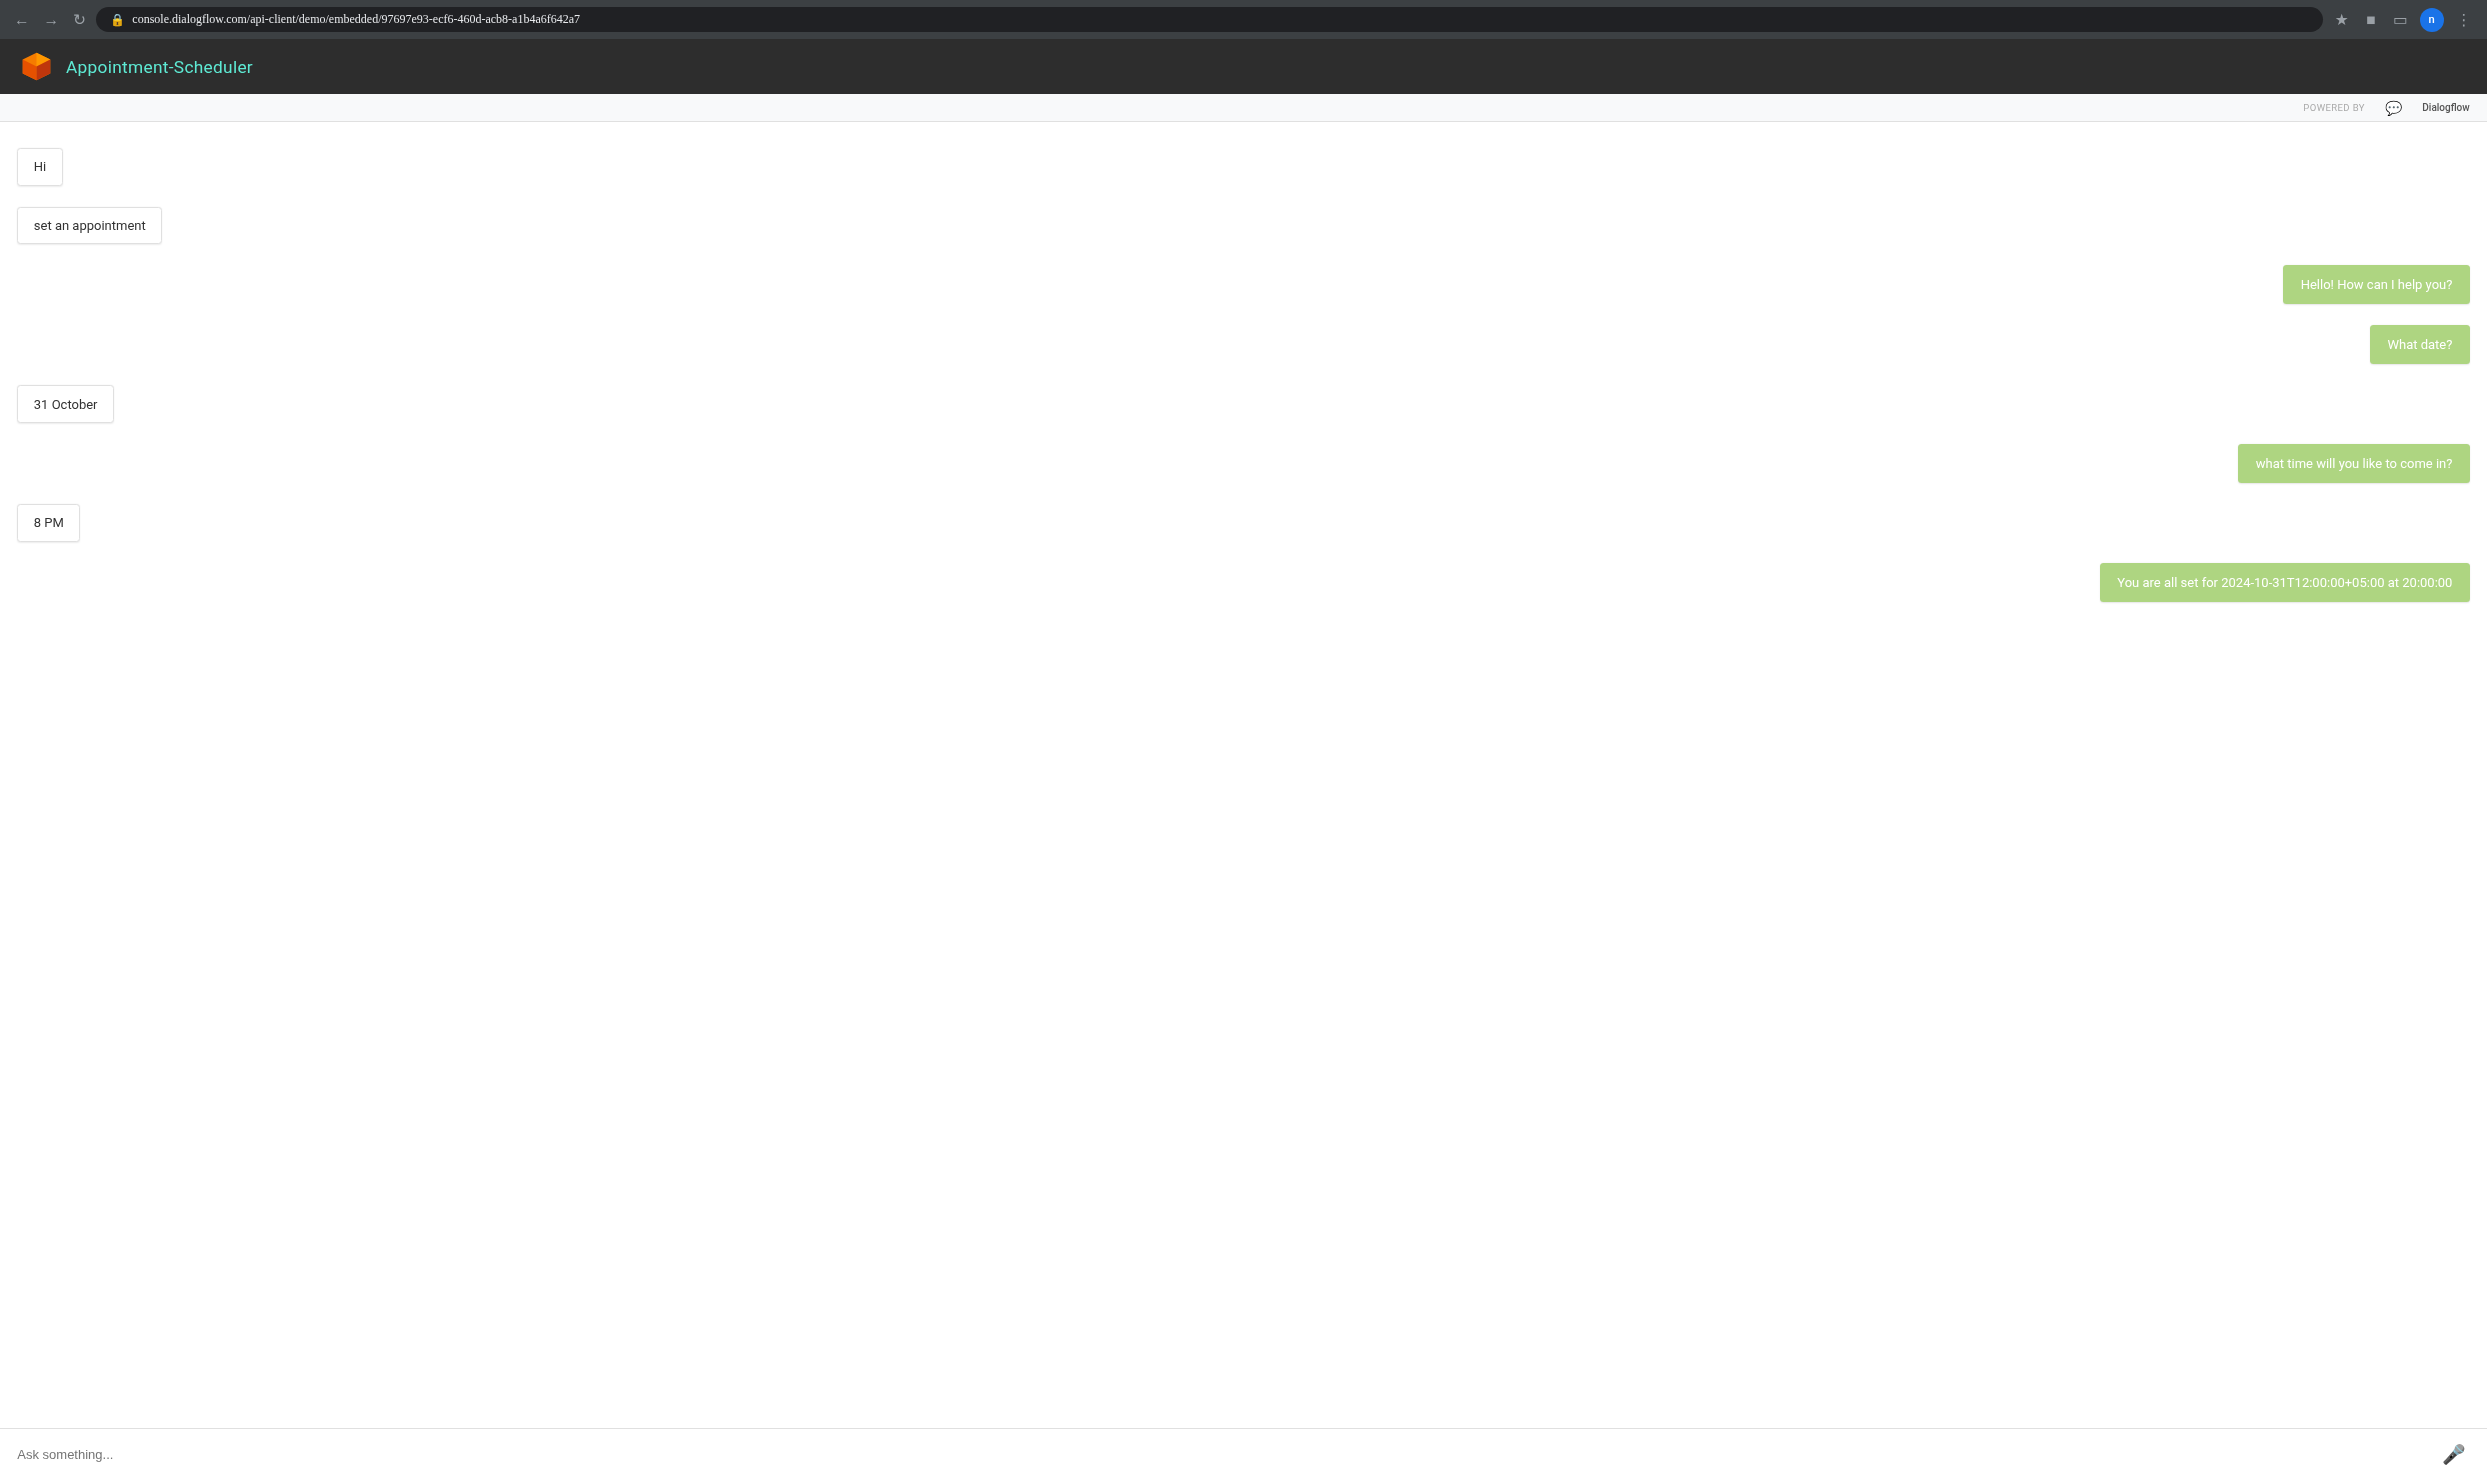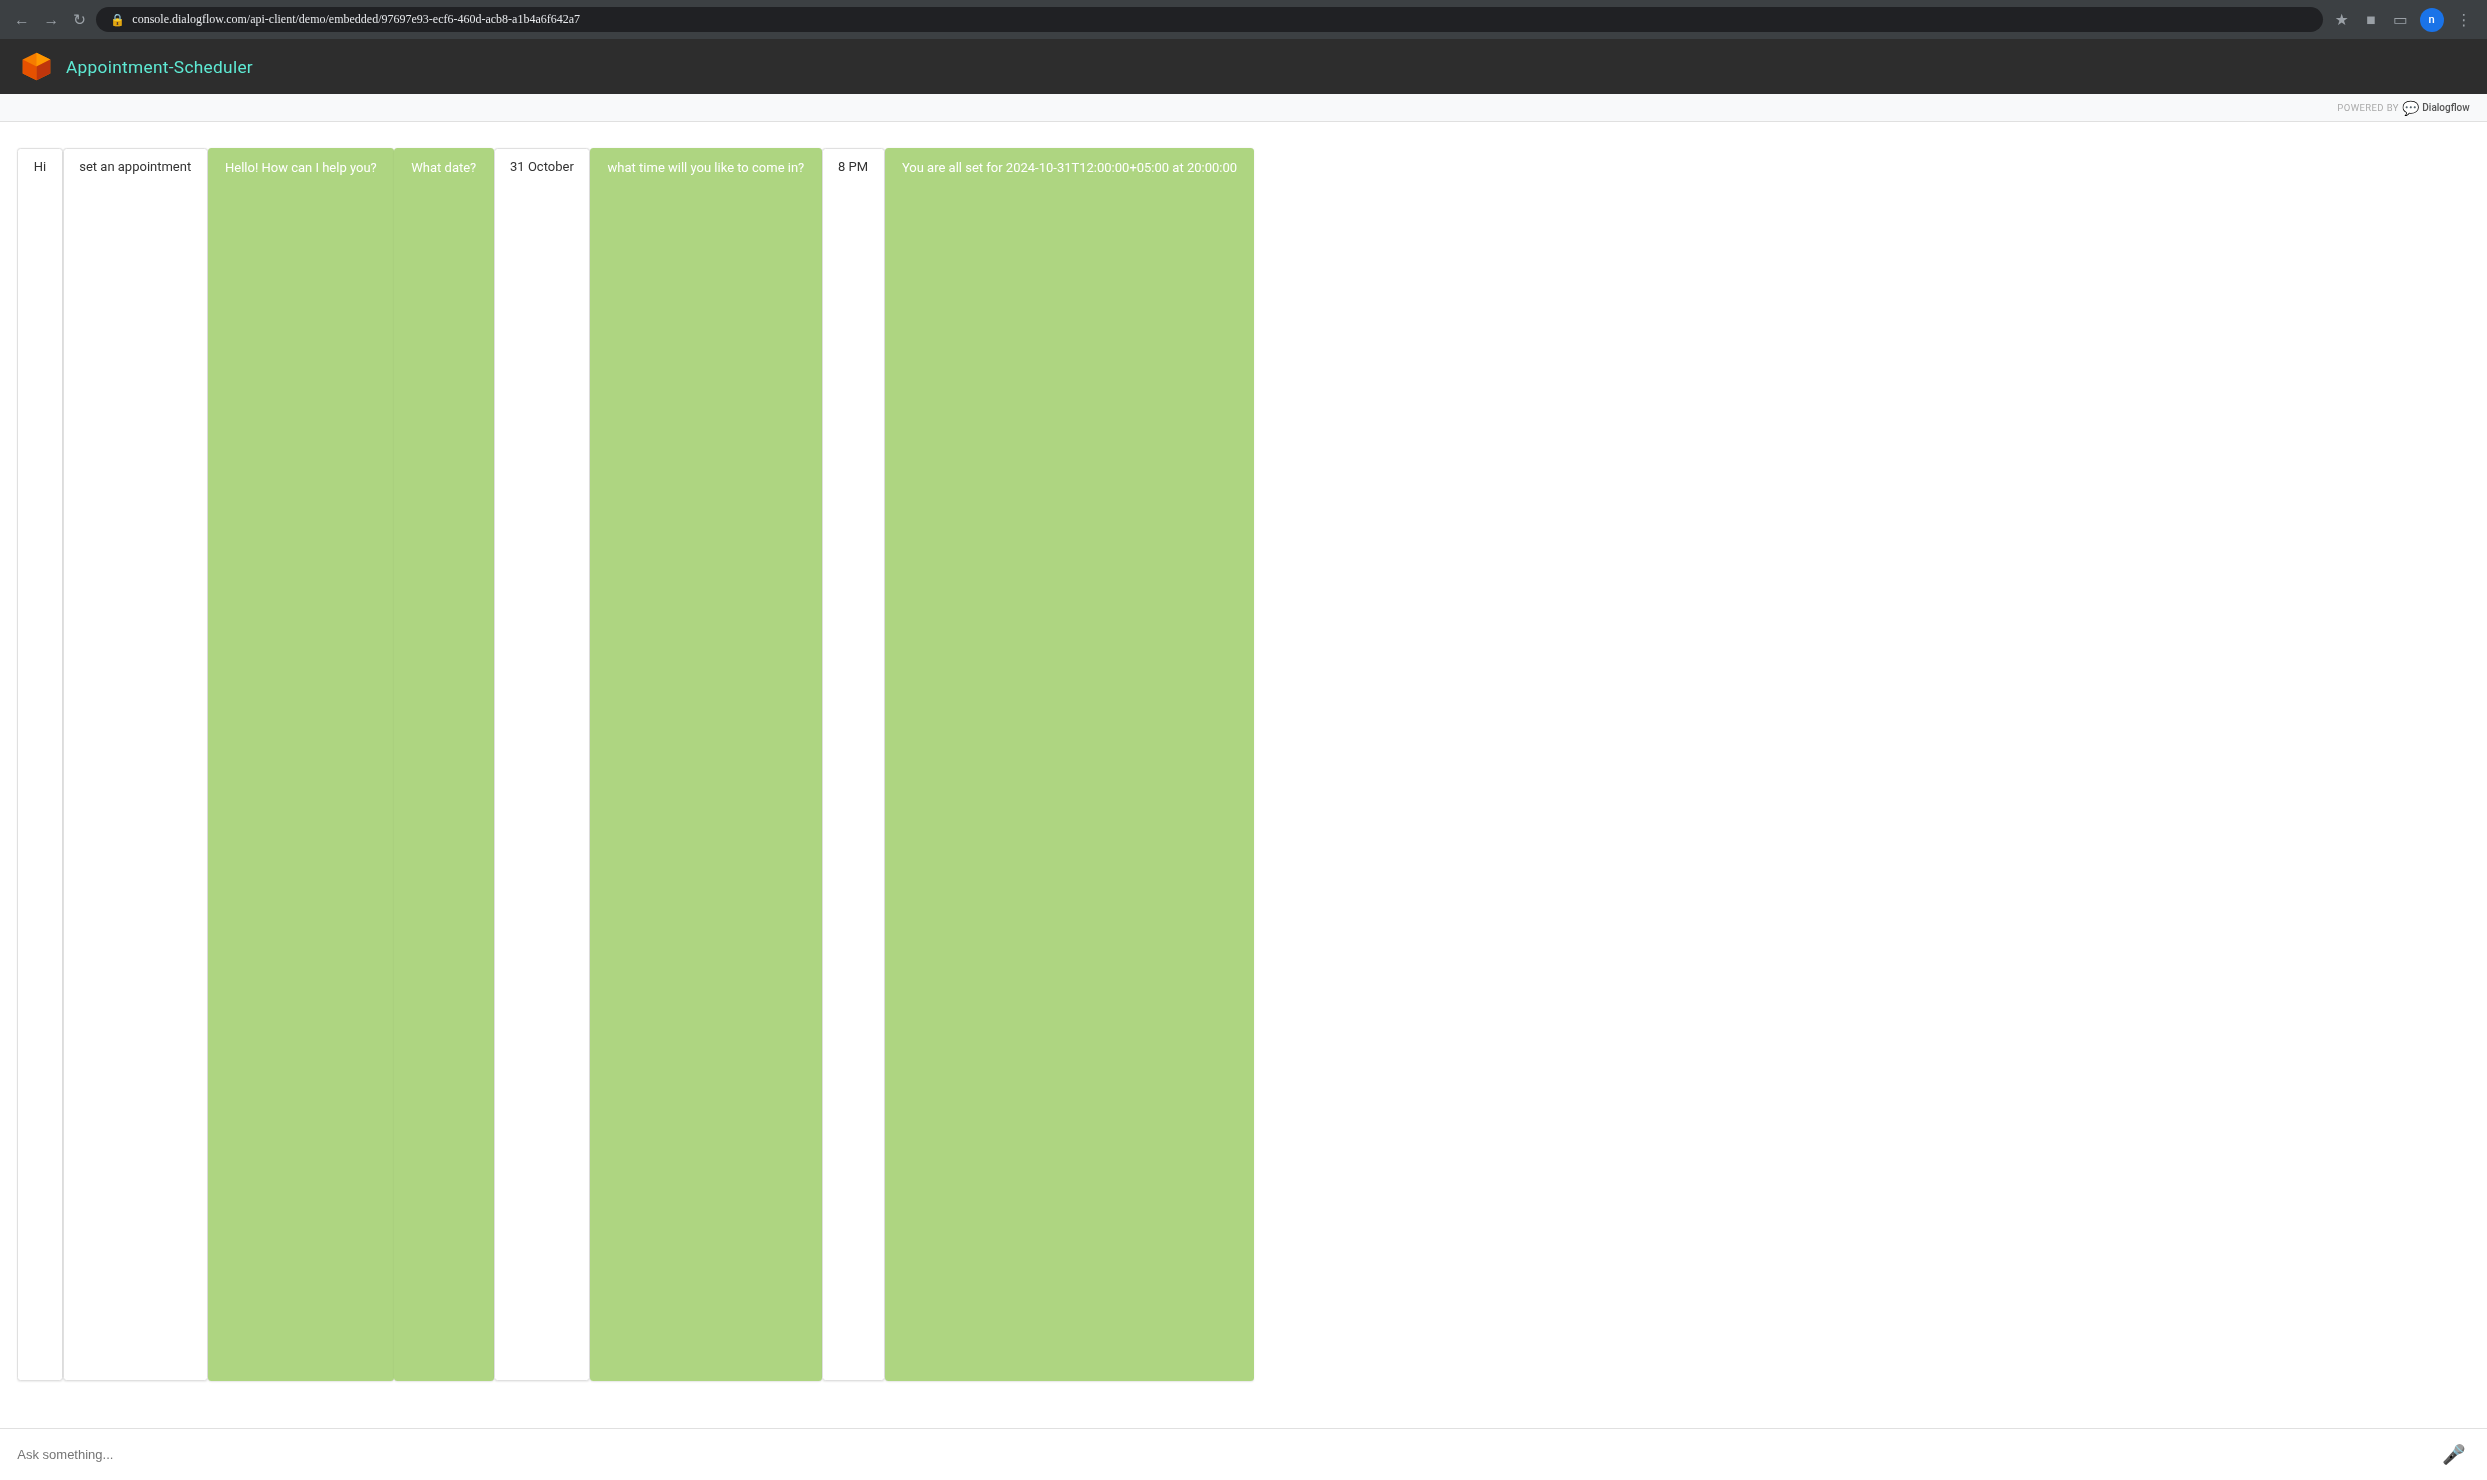--- a/index.html
+++ b/index.html
@@ -104,21 +104,21 @@
       letter-spacing: 0.3px;
     }
 
     
     .powered-by-bar {
       background: #f8f9fa;
       padding: 5.2px 17.3px;
       display: flex;
       justify-content: flex-end;
       align-items: center;
-      gap: 3px;
+      gap: 20px;
       font-size: 9.5px;
       color: #999;
       border-bottom: 0.9px solid #e0e0e0;
       flex-shrink: 0;
     }
 
     .dialogflow-logo-text {
       font-size: 10px;
       color: #555;
       font-weight: 500;
@@ -129,21 +129,21 @@
       font-size: 14px;
     }
 
     
     .chat-area {
       flex: 1;
       overflow-y: auto;
       padding: 26px 17.3px;
       background: #ffffff;
       display: flex;
-      flex-direction: row;
+      flex-direction: column;
       gap: 0;
     }
 
     .message-row {
       display: flex;
       margin-bottom: 21px;
     }
 
     .message-row.user-row {
       justify-content: flex-start;

